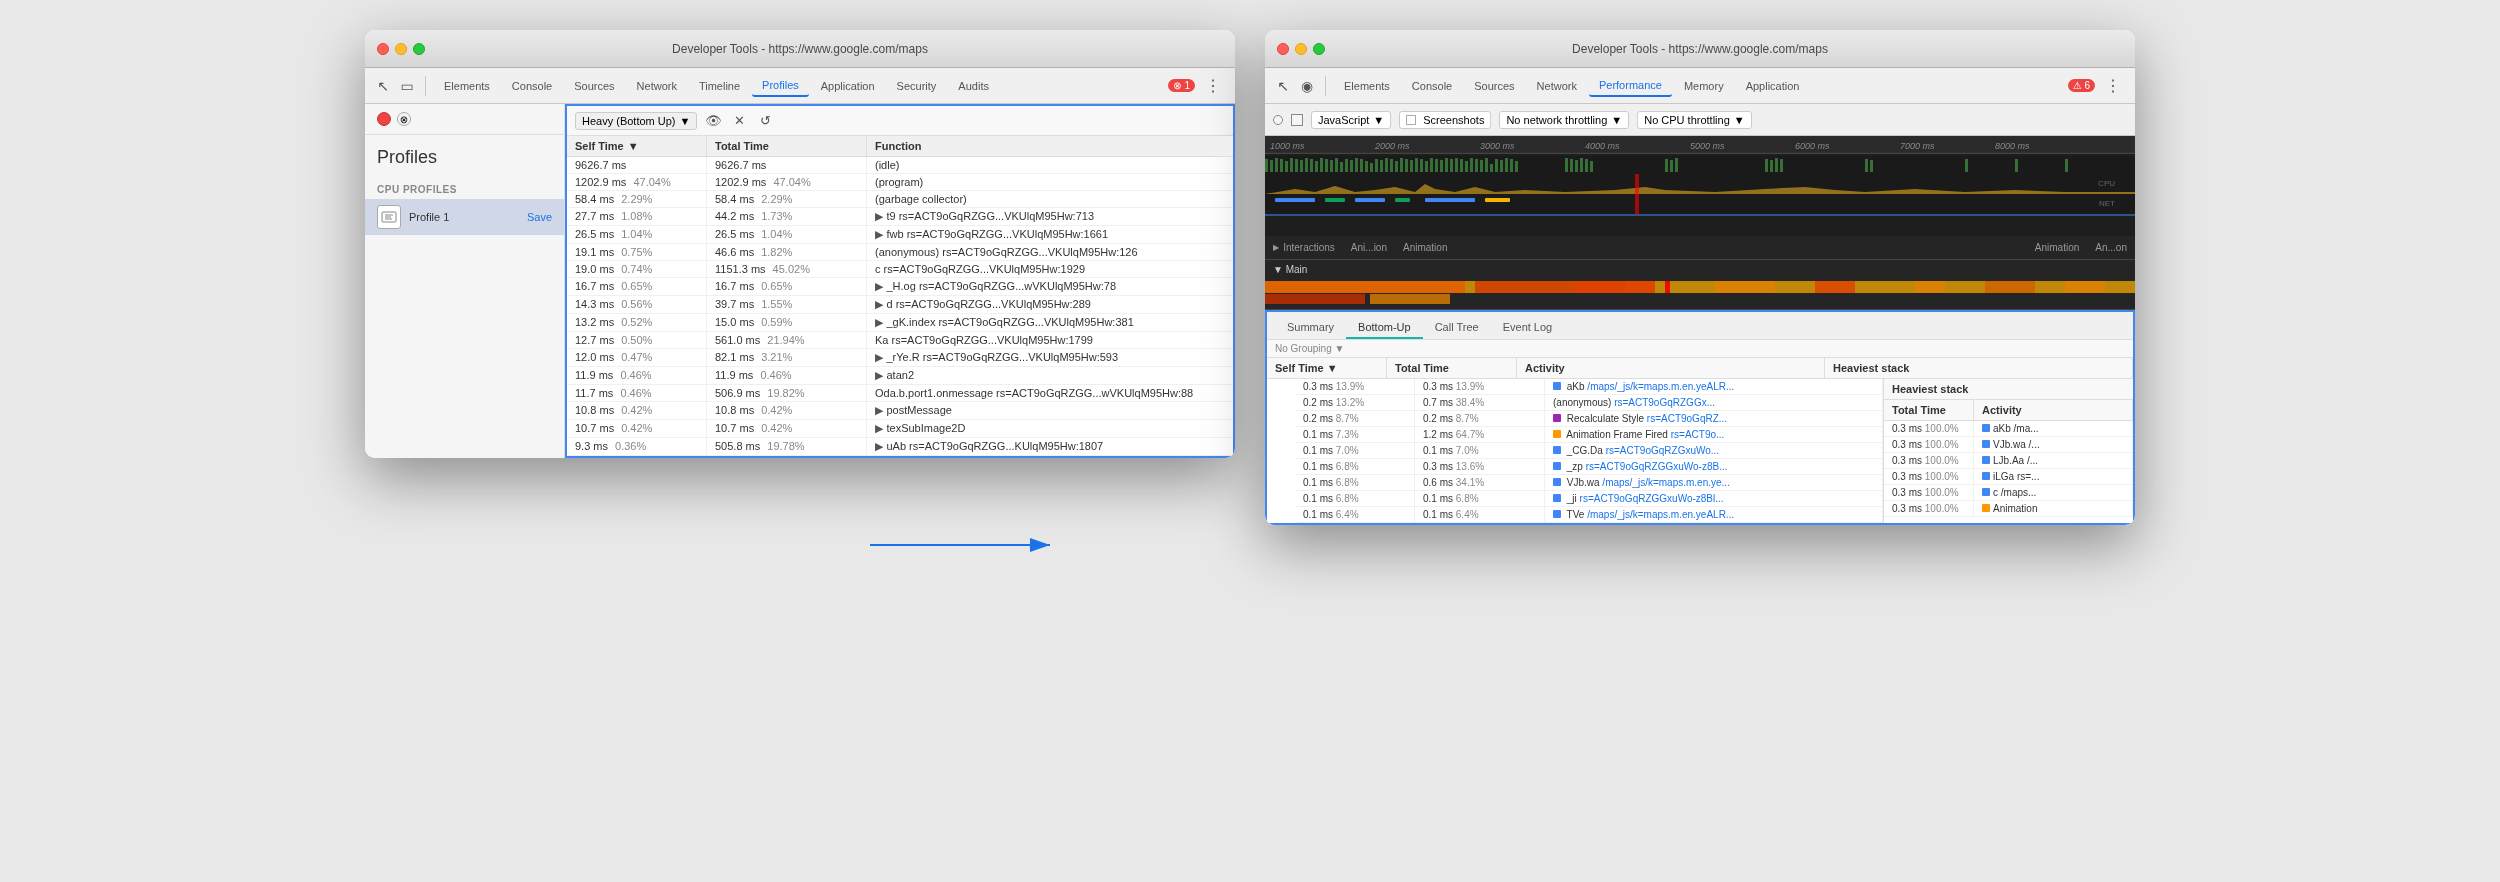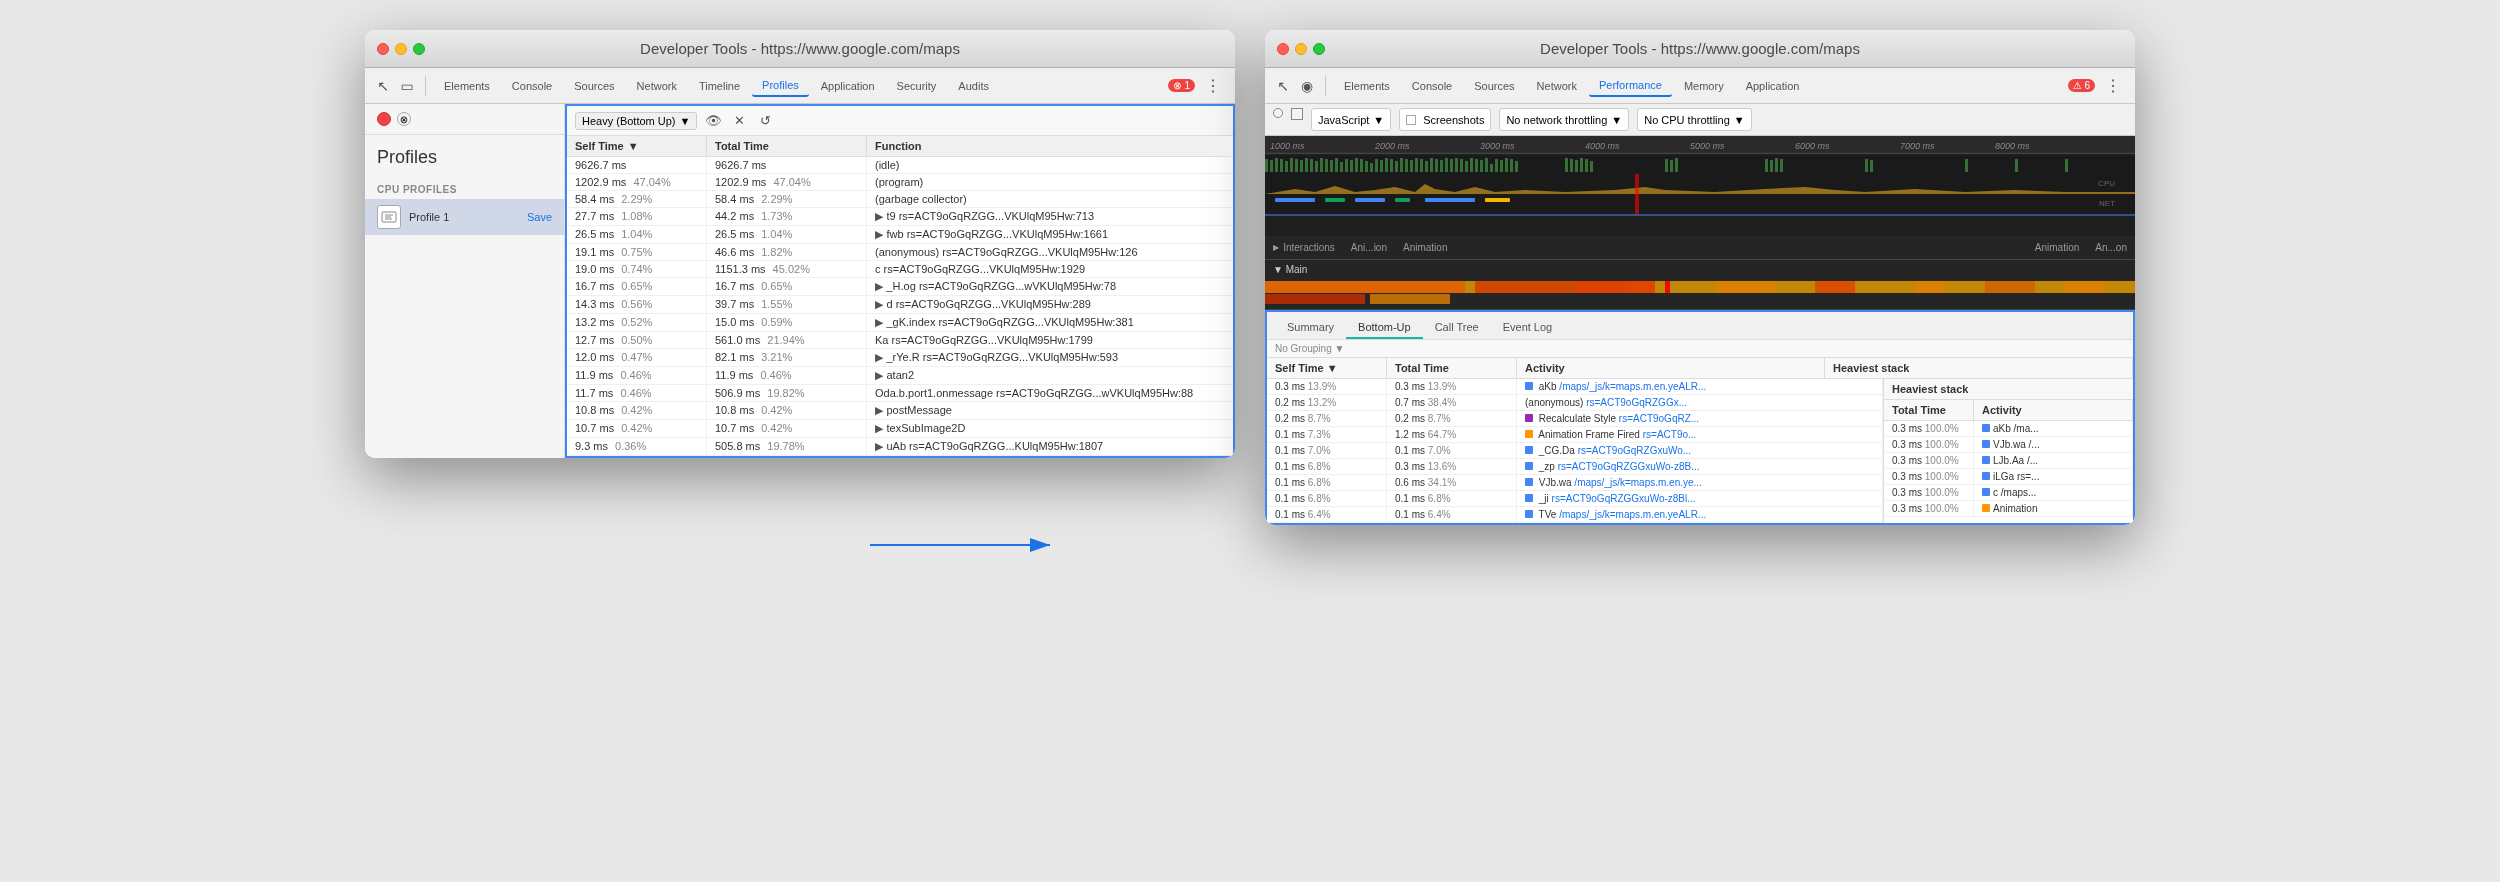--- a/index.html
+++ b/index.html
@@ -54,21 +54,21 @@
     }
 
     .tl-red { background: #ff5f57; border-color: #e0443e; }
     .tl-yellow { background: #ffbd2e; border-color: #dea123; }
     .tl-green { background: #28c840; border-color: #1aab29; }
 
     .title-bar-title {
       position: absolute;
       left: 50%;
       transform: translateX(-50%);
-      font-size: 15px;
+      font-size: 12px;
       color: #4a4a4a;
       font-weight: 500;
       white-space: nowrap;
     }
 
     
     .devtools-toolbar {
       background: #f0f0f0;
       border-bottom: 1px solid #c8c8c8;
       display: flex;
@@ -308,20 +308,21 @@
 
     .pct { color: #888; margin-left: 4px; }
 
     .tri { margin-right: 3px; color: #555; }
 
     
     .perf-toolbar {
       background: #f0f0f0;
       border-bottom: 1px solid #c8c8c8;
       display: flex;
+      align-items: center;
       padding: 4px 8px;
       gap: 8px;
       height: 32px;
       flex-wrap: nowrap;
     }
 
     .perf-select {
       background: #fff;
       border: 1px solid #ccc;
       border-radius: 3px;
@@ -897,21 +898,21 @@
         <div class="bottom-th">
           <span>Activity</span>
         </div>
         <div class="bottom-th">
           <span>Heaviest stack</span>
         </div>
       </div>
 
       <div class="bottom-content">
 
-        <div style="display:flex;height:100%;">
+        <div style="display:flex;height:100%;padding-left:28px;">
 
           <div style="flex:1;overflow-y:auto;">
 
             <div class="bottom-row" style="grid-template-columns: 120px 130px 1fr;">
               <div class="bottom-td">0.3 ms <span style="color:#888">13.9%</span></div>
               <div class="bottom-td">0.3 ms <span style="color:#888">13.9%</span></div>
               <div class="bottom-td">
                 <span class="color-dot" style="background:#4285f4;"></span>
                 <span>aKb </span>
                 <span class="link" style="color:#1a73e8;">/maps/_js/k=maps.m.en.yeALR...</span>

